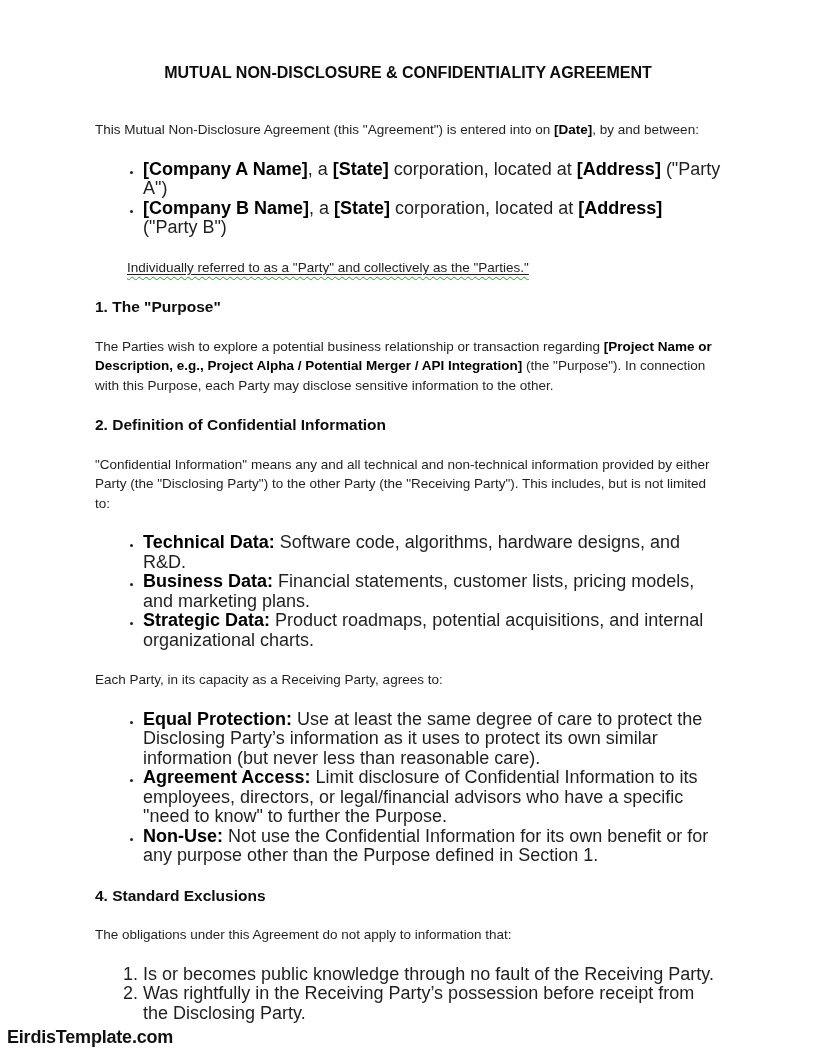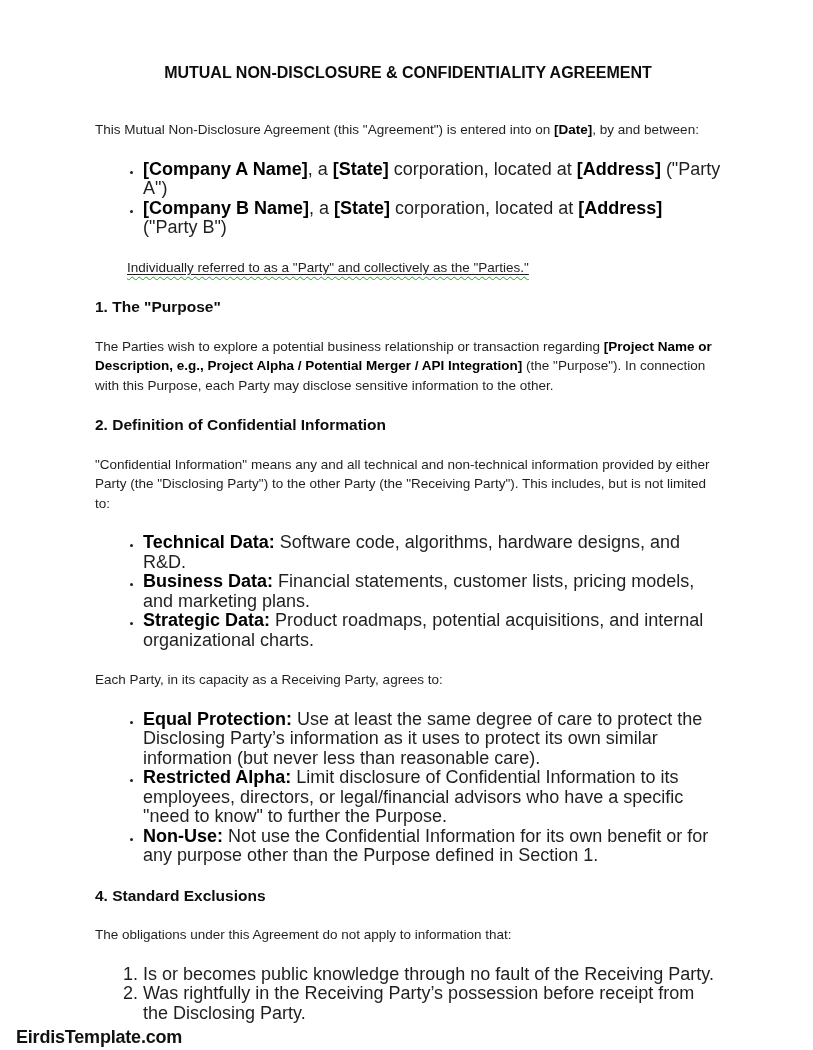--- a/index.html
+++ b/index.html
@@ -66,21 +66,21 @@
   }
   .underline-solid {
     text-decoration-line: underline;
     text-decoration-style: solid;
     text-decoration-color: #1f1f1f;
     text-decoration-thickness: 1px;
     text-underline-offset: 2px;
   }
   .footer-brand {
     position: absolute;
-    left: 16px;
+    left: 7px;
     bottom: 2px;
     font-size: 18px;
     line-height: 22px;
     font-weight: bold;
     letter-spacing: -0.2px;
     color: #111111;
   }
 </style>
 </head>
 <body>
@@ -110,21 +110,21 @@
     <li><b>Technical Data:</b><span> Software code, algorithms, hardware designs, and R&amp;D.</span></li>
     <li><b>Business Data:</b><span> Financial statements, customer lists, pricing models, and marketing plans.</span></li>
     <li><b>Strategic Data:</b><span> Product roadmaps, potential acquisitions, and internal organizational charts.</span></li>
   </ul>
 
 
   <p class="body-para"><span>Each Party, in its capacity as a Receiving Party, agrees to:</span></p>
 
   <ul class="doc-list">
     <li><b>Equal Protection:</b><span> Use at least the same degree of care to protect the Disclosing Party’s information as it uses to protect its own similar information (but never less than reasonable care).</span></li>
-    <li><b>Restricted Alpha:</b><span> Limit disclosure of Confidential Information to its employees, directors, or legal/financial advisors who have a specific "need to know" to further the Purpose.</span></li>
+    <li><b>Agreement Access:</b><span> Limit disclosure of Confidential Information to its employees, directors, or legal/financial advisors who have a specific "need to know" to further the Purpose.</span></li>
     <li><b>Non-Use:</b><span> Not use the Confidential Information for its own benefit or for any purpose other than the Purpose defined in Section 1.</span></li>
   </ul>
 
   <div class="section-heading">4. Standard Exclusions</div>
 
   <p class="body-para"><span>The obligations under this Agreement do not apply to information that:</span></p>
 
   <ol class="doc-list">
     <li>Is or becomes public knowledge through no fault of the Receiving Party.</li>
     <li>Was rightfully in the Receiving Party’s possession before receipt from the Disclosing Party.</li>

